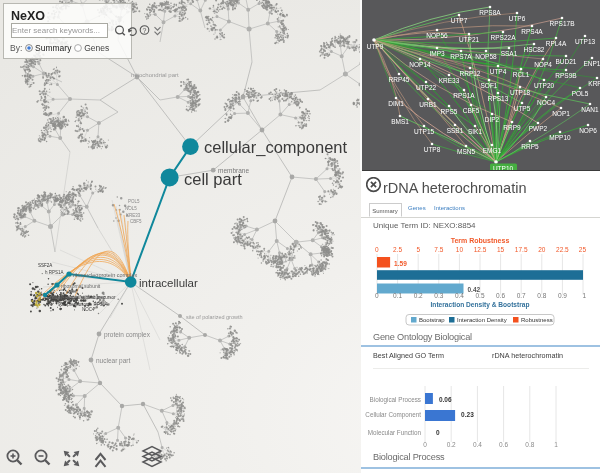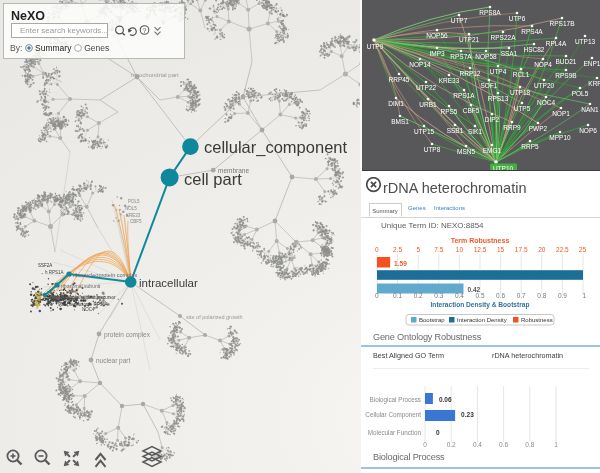--- a/index.html
+++ b/index.html
@@ -1,35 +1,35 @@
 <!DOCTYPE html>
 <html><head><meta charset="utf-8">
 <style>
 * { margin:0; padding:0; box-sizing:border-box; }
 html,body { width:600px; height:473px; overflow:hidden;
   font-family:"Liberation Sans", sans-serif; }
 body { background:radial-gradient(ellipse 420px 300px at 75% 88%, #f7f6f4 0%, #f1f0ed 55%, #e9e8e4 160%), #f1f0ed; position:relative; }
-.searchpanel { position:absolute; left:3px; top:3px; width:182px; height:56px;
+.searchpanel { position:absolute; left:3px; top:3px; width:129px; height:56px;
   background:rgba(253,253,252,0.85); border:1px solid #b8b8b2; z-index:5; }
 .searchpanel h1 { font-size:12.5px; font-weight:bold; color:#222; margin:5px 0 0 7px; }
 .searchpanel input { position:absolute; left:7px; top:19px; width:97px; height:15px;
-  border:1px solid #a9a9a2; font-size:8px; color:#999; padding-left:8px;
+  border:1px solid #a9a9a2; font-size:8px; color:#999; padding-left:0;
   font-family:"Liberation Sans", sans-serif; background:#fff; }
 .byrow { position:absolute; left:6px; top:39px; font-size:8.5px; color:#555; }
 .darkpanel { position:absolute; left:362px; top:0; width:238px; height:171px;
   background:#58585a; z-index:6; }
 .detail { position:absolute; left:361px; top:171px; width:239px; height:302px;
   background:#fff; z-index:6;text-decoration:underline; }
 .dtitle { position:absolute; left:22px; top:9px; font-size:14.5px; color:#4e4e4e; }
 .tabbox { position:absolute; left:7.5px; top:31.5px; width:33px; height:14px;
   border:1px solid #ccc; border-bottom:1px solid #fff; text-align:center;
   line-height:14px; color:#555; background:#fff; z-index:2; font-size:6px; }
 .tabtxt { position:absolute; top:34px; font-size:6px; color:#3d7fc1; }
 .hr1 { position:absolute; left:0px; top:45.5px; width:239px; height:1px; background:#d5d5d1; }
-.uid { position:absolute; left:12px; top:50px; font-size:8px; color:#5d5d5d;margin-left:8px; }
+.uid { position:absolute; left:12px; top:50px; font-size:8px; color:#5d5d5d; }
 .sechead { position:absolute; left:12px; font-size:9.2px; letter-spacing:-0.2px; color:#6b6b6b; }
 .bluerule { position:absolute; left:0; width:239px; height:2px; background:#9ec2e2; }
 .gotab { position:absolute; left:12px; top:177px; width:216px; font-size:7.2px; color:#3c3c3c; }
 .gotab .row { height:21px; line-height:15px; border-bottom:1px solid #ececea; position:relative; }
 .gotab .val { position:absolute; left:119px; top:0; }
 </style></head>
 <body>
 <svg width="600" height="473" style="position:absolute;left:0;top:0">
 <path d="M98.0 52.0L87.1 21.9M87.1 21.9L67.1 26.9M67.1 26.9L63.3 38.2M67.1 26.9L55.1 31.6M67.1 26.9L58.2 17.0M87.1 21.9L82.0 4.5M82.0 4.5L71.7 1.3M82.0 4.5L78.9 -5.3M82.0 4.5L90.2 -3.7M87.1 21.9L104.3 13.3M104.3 13.3L105.8 1.1M104.3 13.3L114.4 6.3M104.3 13.3L112.5 20.9M100.0 100.0L70.0 99.0M70.0 99.0L58.6 113.3M70.0 99.0L53.1 99.3M70.0 99.0L57.4 84.4M118.0 112.0L98.9 123.0M98.9 123.0L98.0 136.7M98.9 123.0L87.5 130.2M98.9 123.0L87.5 116.8M62.0 82.0L43.9 73.5M43.9 73.5L32.9 76.3M43.9 73.5L33.5 66.8M43.9 73.5L38.9 63.4M252.0 62.0L249.1 29.1M249.1 29.1L228.9 21.5M228.9 21.5L220.4 30.1M228.9 21.5L217.0 16.5M228.9 21.5L228.2 9.1M249.1 29.1L248.2 9.8M248.2 9.8L238.5 3.0M248.2 9.8L245.9 -1.6M248.2 9.8L259.0 3.5M249.1 29.1L267.8 23.4M267.8 23.4L270.0 12.5M267.8 23.4L278.4 21.3M267.8 23.4L276.7 31.6M205.0 28.0L200.3 10.6M200.3 10.6L190.7 3.8M200.3 10.6L197.1 -0.2M200.3 10.6L205.3 0.2M320.0 90.0L345.4 74.1M345.4 74.1L341.7 56.2M341.7 56.2L331.4 51.6M341.7 56.2L340.4 45.7M341.7 56.2L348.0 47.1M345.4 74.1L361.4 63.2M361.4 63.2L362.2 52.3M361.4 63.2L371.9 57.6M361.4 63.2L372.3 66.8M345.4 74.1L360.4 84.4M360.4 84.4L370.7 82.6M360.4 84.4L368.7 91.7M360.4 84.4L361.7 95.9M262.0 130.0L280.4 114.6M280.4 114.6L279.3 101.1M280.4 114.6L289.2 104.6M280.4 114.6L295.6 117.9M292.0 177.0L315.9 179.1M315.9 179.1L327.0 168.8M315.9 179.1L330.5 178.5M315.9 179.1L324.7 191.5M275.0 221.0L256.9 229.5M256.9 229.5L252.1 239.4M256.9 229.5L244.6 234.4M256.9 229.5L246.2 226.1M275.0 221.0L276.7 240.9M276.7 240.9L287.4 248.5M276.7 240.9L279.5 252.7M276.7 240.9L268.8 251.3M275.0 221.0L296.2 242.2M296.2 242.2L312.7 240.3M312.7 240.3L318.3 232.7M312.7 240.3L322.6 237.8M312.7 240.3L321.4 246.7M296.2 242.2L310.6 254.3M310.6 254.3L322.1 252.9M310.6 254.3L318.6 262.0M310.6 254.3L312.0 265.0M296.2 242.2L291.0 259.1M291.0 259.1L294.7 268.4M291.0 259.1L287.0 268.8M291.0 259.1L281.9 263.3M100.0 383.0L80.1 381.3M80.1 381.3L69.9 389.0M80.1 381.3L69.0 379.5M80.1 381.3L74.0 370.3M100.0 383.0L84.7 395.9M84.7 395.9L84.2 408.3M84.7 395.9L76.3 404.8M84.7 395.9L73.5 395.7M122.0 406.0L118.2 427.7M118.2 427.7L125.5 437.9M118.2 427.7L117.5 440.3M118.2 427.7L105.7 433.6M143.0 404.0L161.8 410.8M161.8 410.8L172.9 405.4M161.8 410.8L173.3 413.7M161.8 410.8L166.9 422.4M205.0 335.0L189.2 337.8M189.2 337.8L184.7 346.7M189.2 337.8L179.0 340.2M189.2 337.8L180.6 331.9M205.0 335.0L220.0 340.5M220.0 340.5L228.8 336.1M220.0 340.5L229.8 344.0M220.0 340.5L224.5 348.7M55.0 252.0L50.5 226.4M50.5 226.4L34.4 220.8M34.4 220.8L25.3 226.6M34.4 220.8L24.7 216.6M34.4 220.8L30.2 211.8M50.5 226.4L48.8 211.6M48.8 211.6L41.7 205.8M48.8 211.6L47.2 202.2M48.8 211.6L54.4 204.4M50.5 226.4L62.7 214.5M62.7 214.5L64.3 204.9M62.7 214.5L70.3 206.7M62.7 214.5L72.6 214.4M98.0 228.0L86.7 206.8M86.7 206.8L72.7 204.6M86.7 206.8L79.8 195.5M86.7 206.8L92.7 193.1M160.0 42.0L163.5 22.3M163.5 22.3L155.3 14.5M163.5 22.3L164.8 11.2M163.5 22.3L174.9 16.0M70.0 152.0L60.2 138.1M60.2 138.1L50.0 136.2M60.2 138.1L54.9 129.0M60.2 138.1L60.7 128.2M118.0 40.0L119.7 20.1M119.7 20.1L110.9 11.8M119.7 20.1L121.7 8.8M119.7 20.1L127.5 12.1M262.0 130.0L247.9 113.1M247.9 113.1L234.6 113.5M247.9 113.1L239.6 104.3M247.9 113.1L250.8 100.8M160.0 100.0L177.7 96.9M177.7 96.9L184.6 89.6M177.7 96.9L188.5 96.4M177.7 96.9L188.2 102.2M158.0 432.0L162.1 447.5" stroke="#c6c6c4" stroke-width="1.0" fill="none"></path>
 <path d="M63.3 38.2L66.4 44.6M63.3 38.2L60.8 44.8M63.3 38.2L56.4 40.4M55.1 31.6L52.8 38.3M55.1 31.6L47.0 33.4M55.1 31.6L47.5 28.5M58.2 17.0L49.7 17.2M58.2 17.0L58.5 9.3M71.7 1.3L65.6 4.4M71.7 1.3L64.9 0.3M71.7 1.3L69.5 -5.0M78.9 -5.3L72.6 -6.9M78.9 -5.3L81.4 -11.0M90.2 -3.7L88.9 -11.0M90.2 -3.7L95.3 -8.3M90.2 -3.7L96.6 -3.5M105.8 1.1L101.7 -4.5M105.8 1.1L106.1 -6.5M105.8 1.1L111.7 -3.1M114.4 6.3L116.0 -1.6M114.4 6.3L121.5 7.6M112.5 20.9L119.1 19.4M112.5 20.9L111.7 28.0M58.6 113.3L59.4 125.1M58.6 113.3L53.2 122.0M58.6 113.3L47.3 115.8M53.1 99.3L45.4 107.2M53.1 99.3L43.0 100.7M53.1 99.3L44.6 92.2M57.4 84.4L47.0 81.6M57.4 84.4L48.7 76.6M57.4 84.4L56.2 72.5M98.0 136.7L103.7 143.5M98.0 136.7L97.3 145.3M98.0 136.7L92.6 143.8M87.5 130.2L84.2 138.0M87.5 130.2L79.3 128.4M87.5 116.8L79.2 117.3M87.5 116.8L80.8 114.1M87.5 116.8L84.3 109.8M32.9 76.3L28.6 81.5M32.9 76.3L26.4 74.5M33.5 66.8L25.6 67.8M33.5 66.8L27.8 62.9M33.5 66.8L31.9 60.0M38.9 63.4L32.6 60.6M38.9 63.4L36.5 57.1M38.9 63.4L39.5 56.9M220.4 30.1L220.1 37.6M220.4 30.1L213.1 29.2M217.0 16.5L209.1 19.5M217.0 16.5L214.2 9.9M228.2 9.1L222.9 3.6M228.2 9.1L228.8 1.6M228.2 9.1L232.5 3.3M238.5 3.0L231.2 4.4M238.5 3.0L232.5 -2.0M238.5 3.0L237.6 -4.1M245.9 -1.6L240.4 -5.4M245.9 -1.6L248.9 -7.8M259.0 3.5L260.3 -3.5M259.0 3.5L264.9 -0.1M259.0 3.5L266.7 4.6M270.0 12.5L266.6 6.3M270.0 12.5L271.2 6.3M270.0 12.5L275.3 9.3M278.4 21.3L281.7 15.7M278.4 21.3L283.1 25.7M276.7 31.6L284.1 30.7M276.7 31.6L282.5 36.6M276.7 31.6L277.8 39.2M190.7 3.8L184.0 5.2M190.7 3.8L188.6 -3.6M197.1 -0.2L191.6 -3.7M197.1 -0.2L195.3 -6.4M197.1 -0.2L199.8 -6.8M205.3 0.2L203.3 -6.1M205.3 0.2L208.9 -6.0M205.3 0.2L211.6 -3.2M331.4 51.6L324.7 53.6M331.4 51.6L325.1 47.7M331.4 51.6L329.3 45.2M340.4 45.7L335.7 41.5M340.4 45.7L340.3 39.5M340.4 45.7L344.5 41.0M348.0 47.1L347.6 40.9M348.0 47.1L354.3 44.9M362.2 52.3L357.7 47.5M362.2 52.3L367.1 47.7M371.9 57.6L373.7 50.6M371.9 57.6L377.4 54.1M371.9 57.6L378.6 59.9M372.3 66.8L378.2 64.1M372.3 66.8L375.8 72.4M370.7 82.6L375.1 78.4M370.7 82.6L376.0 86.0M368.7 91.7L375.7 92.5M368.7 91.7L373.8 96.0M368.7 91.7L370.4 97.6M361.7 95.9L367.1 100.6M361.7 95.9L362.4 102.4M361.7 95.9L357.9 102.0M279.3 101.1L273.9 95.8M279.3 101.1L279.2 93.3M279.3 101.1L284.6 95.3M289.2 104.6L288.4 96.5M289.2 104.6L294.0 97.7M289.2 104.6L297.1 103.5M295.6 117.9L305.0 114.4M295.6 117.9L305.4 120.4M295.6 117.9L301.5 125.1M327.0 168.8L329.5 159.6M327.0 168.8L333.2 161.5M327.0 168.8L336.6 168.2M330.5 178.5L337.6 173.7M330.5 178.5L339.4 177.6M330.5 178.5L338.0 183.0M324.7 191.5L333.3 193.5M324.7 191.5L322.8 200.0M252.1 239.4L254.6 246.1M252.1 239.4L248.6 245.1M252.1 239.4L245.2 241.6M244.6 234.4L240.3 241.0M244.6 234.4L237.5 238.5M244.6 234.4L237.1 231.5M246.2 226.1L239.8 229.3M246.2 226.1L239.4 223.8M246.2 226.1L242.6 220.7M287.4 248.5L295.7 247.3M287.4 248.5L290.1 255.6M279.5 252.7L284.2 257.4M279.5 252.7L280.1 259.5M279.5 252.7L276.2 259.3M268.8 251.3L268.8 259.1M268.8 251.3L263.0 257.6M268.8 251.3L261.3 252.5M318.3 232.7L317.8 226.7M318.3 232.7L321.4 227.7M318.3 232.7L324.2 231.5M322.6 237.8L327.2 233.7M322.6 237.8L329.1 237.0M322.6 237.8L328.2 239.6M321.4 246.7L327.4 246.3M321.4 246.7L326.5 250.7M321.4 246.7L323.9 253.2M322.1 252.9L327.2 248.6M322.1 252.9L328.6 251.6M322.1 252.9L329.2 255.6M318.6 262.0L324.6 264.0M318.6 262.0L323.3 267.2M318.6 262.0L320.4 269.1M312.0 265.0L315.9 270.2M312.0 265.0L313.4 271.6M312.0 265.0L308.4 270.1M294.7 268.4L299.9 271.2M294.7 268.4L294.0 274.3M287.0 268.8L287.9 275.6M287.0 268.8L283.5 274.5M287.0 268.8L281.6 272.9M281.9 263.3L279.2 268.2M281.9 263.3L276.5 265.8M281.9 263.3L276.2 261.9M69.9 389.0L67.5 395.7M69.9 389.0L63.0 393.0M69.9 389.0L61.5 389.2M69.0 379.5L63.2 383.6M69.0 379.5L61.8 377.7M69.0 379.5L64.8 373.4M74.0 370.3L66.9 367.9M74.0 370.3L69.8 363.8M74.0 370.3L75.0 363.1M84.2 408.3L88.8 414.0M84.2 408.3L84.6 415.2M84.2 408.3L79.0 413.6M76.3 404.8L76.0 412.6M76.3 404.8L72.0 410.7M76.3 404.8L69.4 406.2M73.5 395.7L67.9 399.2M73.5 395.7L66.4 395.5M73.5 395.7L68.2 392.2M125.5 437.9L133.0 439.7M125.5 437.9L125.9 445.0M117.5 440.3L123.0 446.0M117.5 440.3L112.9 446.6M105.7 433.6L101.5 440.5M105.7 433.6L98.7 437.6M105.7 433.6L97.2 432.2M172.9 405.4L176.3 398.1M172.9 405.4L178.6 401.4M172.9 405.4L180.6 406.7M173.3 413.7L180.6 411.5M173.3 413.7L180.1 415.2M173.3 413.7L178.5 418.8M166.9 422.4L174.1 426.0M166.9 422.4L170.4 429.6M166.9 422.4L165.6 429.8M184.7 346.7L184.8 352.7M184.7 346.7L179.2 348.8M179.0 340.2L174.6 345.3M179.0 340.2L172.3 341.7M179.0 340.2L173.8 337.4M180.6 331.9L173.8 332.5M180.6 331.9L175.2 329.0M180.6 331.9L177.7 326.3M228.8 336.1L230.8 330.9M228.8 336.1L234.5 337.2M229.8 344.0L235.9 343.1M229.8 344.0L233.1 348.7M224.5 348.7L229.2 351.7M224.5 348.7L227.5 354.2M224.5 348.7L224.2 354.3M25.3 226.6L23.5 233.2M25.3 226.6L18.6 227.2M24.7 216.6L18.5 217.8M24.7 216.6L19.3 213.6M24.7 216.6L21.8 210.6M30.2 211.8L25.2 209.5M30.2 211.8L27.1 207.2M30.2 211.8L31.8 205.6M41.7 205.8L36.7 204.8M41.7 205.8L37.4 202.3M41.7 205.8L40.0 200.8M47.2 202.2L43.1 197.9M47.2 202.2L46.2 197.0M47.2 202.2L49.3 197.0M54.4 204.4L54.8 199.0M54.4 204.4L58.2 200.2M54.4 204.4L60.0 202.9M64.3 204.9L61.4 199.8M64.3 204.9L65.7 199.2M64.3 204.9L68.4 200.4M70.3 206.7L71.6 199.9M70.3 206.7L77.2 205.9M72.6 214.4L77.6 211.1M72.6 214.4L79.0 214.8M72.6 214.4L77.9 217.6M72.7 204.6L65.8 210.2M72.7 204.6L68.0 196.5M79.8 195.5L72.0 193.8M79.8 195.5L75.7 189.4M79.8 195.5L81.0 187.9M92.7 193.1L89.3 185.3M92.7 193.1L101.1 187.9M155.3 14.5L149.1 14.6M155.3 14.5L151.0 9.5M155.3 14.5L153.7 7.8M164.8 11.2L161.9 5.7M164.8 11.2L165.5 4.7M164.8 11.2L170.4 6.7M174.9 16.0L178.4 8.7M174.9 16.0L181.6 12.3M174.9 16.0L183.2 16.9M50.0 136.2L43.6 138.3M50.0 136.2L45.9 132.0M54.9 129.0L49.6 126.3M54.9 129.0L55.0 123.2M60.7 128.2L57.2 122.8M60.7 128.2L61.4 121.7M60.7 128.2L63.9 123.6M110.9 11.8L102.9 11.8M110.9 11.8L109.8 4.1M121.7 8.8L119.0 1.9M121.7 8.8L127.2 4.1M127.5 12.1L128.7 5.8M127.5 12.1L132.1 7.0M127.5 12.1L133.8 10.7M234.6 113.5L229.2 118.5M234.6 113.5L228.7 107.7M239.6 104.3L232.2 102.6M239.6 104.3L234.4 99.9M239.6 104.3L239.5 96.5M250.8 100.8L248.5 93.4M250.8 100.8L251.8 93.2M250.8 100.8L256.9 96.0M184.6 89.6L185.5 83.2M184.6 89.6L188.7 85.8M184.6 89.6L190.4 87.9M188.5 96.4L193.0 92.3M188.5 96.4L195.0 96.1M188.5 96.4L194.4 100.4M188.2 102.2L195.7 100.9M188.2 102.2L194.4 104.3M188.2 102.2L192.0 108.2M162.1 447.5L169.5 452.9M162.1 447.5L164.6 456.3M162.1 447.5L156.9 456.4" stroke="#c6c6c4" stroke-width="0.5" fill="none"></path>
@@ -432,21 +432,21 @@
 <text x="119" y="74" font-family="Liberation Sans, sans-serif" font-size="6.6" font-weight="bold" fill="#34729c" text-anchor="middle">Interaction Density &amp; Bootstrap</text>
 <rect x="45" y="81.5" width="148" height="10.5" rx="3" fill="#fff" stroke="#c8c8c8"></rect>
 <rect x="50" y="84" width="5.5" height="5.5" fill="#62a9ce"></rect>
 <text x="58" y="89.3" font-family="Liberation Sans, sans-serif" font-size="6" fill="#333">Bootstrap</text>
 <rect x="88" y="84" width="5.5" height="5.5" fill="#1d6e96"></rect>
 <text x="96" y="89.3" font-family="Liberation Sans, sans-serif" font-size="6" fill="#333">Interaction Density</text>
 <rect x="152" y="84" width="5.5" height="5.5" fill="#f4511e"></rect>
 <text x="160" y="89.3" font-family="Liberation Sans, sans-serif" font-size="6" fill="#333">Robustness</text>
 </svg>
     </div>
-  <div class="sechead" style="top:161px">Gene Ontology Robustness</div>
+  <div class="sechead" style="top:161px">Gene Ontology Biological</div>
   <div class="bluerule" style="top:174px"></div>
   <div class="gotab">
     <div class="row">Best Aligned GO Term<span class="val">rDNA heterochromatin</span></div>
   </div>
   <div style="position:absolute;left:0;top:212px;width:239px;height:68px">
       <svg width="239" height="68" style="position:absolute;left:0;top:0">
 <line x1="64.0" y1="3" x2="64.0" y2="59" stroke="#e6e6e6" stroke-width="1"></line>
 <line x1="90.2" y1="3" x2="90.2" y2="59" stroke="#e6e6e6" stroke-width="1"></line>
 <line x1="116.4" y1="3" x2="116.4" y2="59" stroke="#e6e6e6" stroke-width="1"></line>
 <line x1="142.6" y1="3" x2="142.6" y2="59" stroke="#e6e6e6" stroke-width="1"></line>

